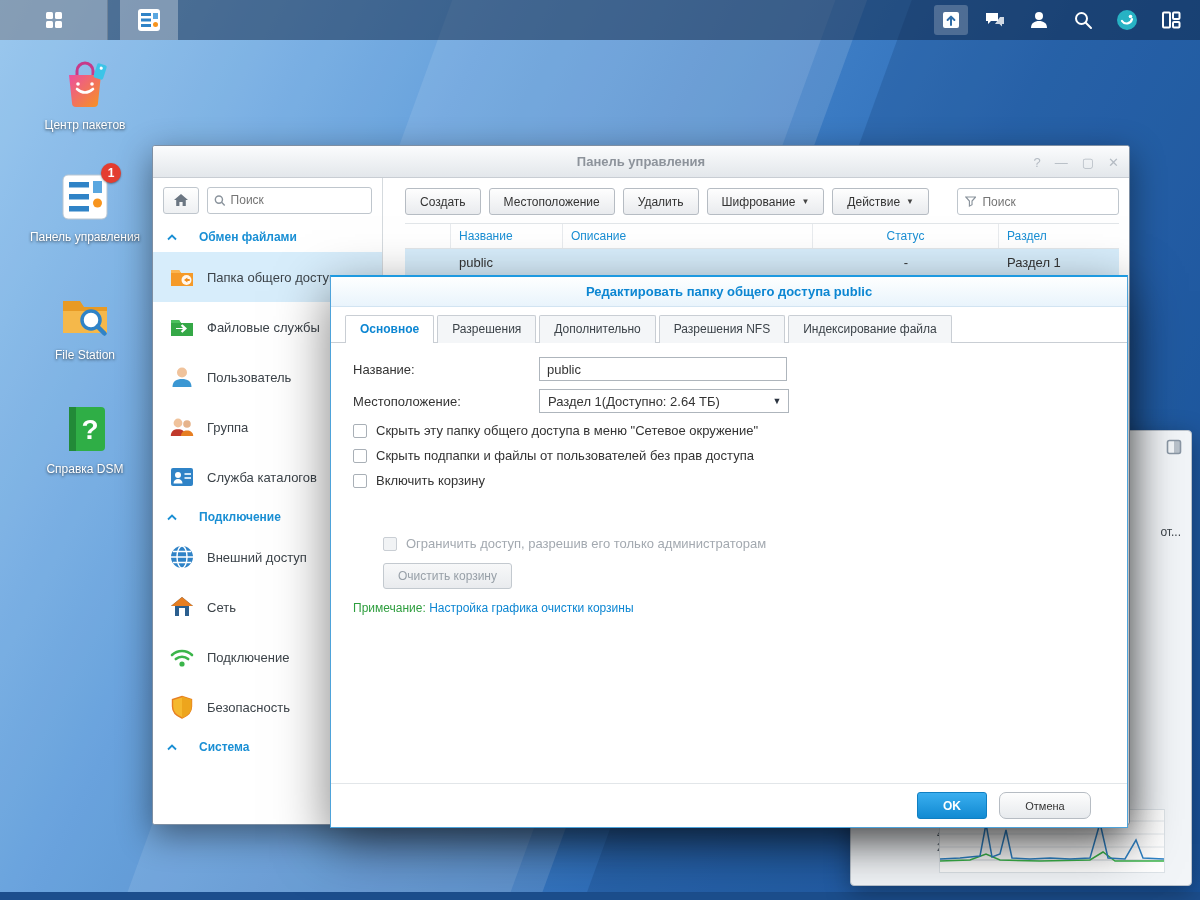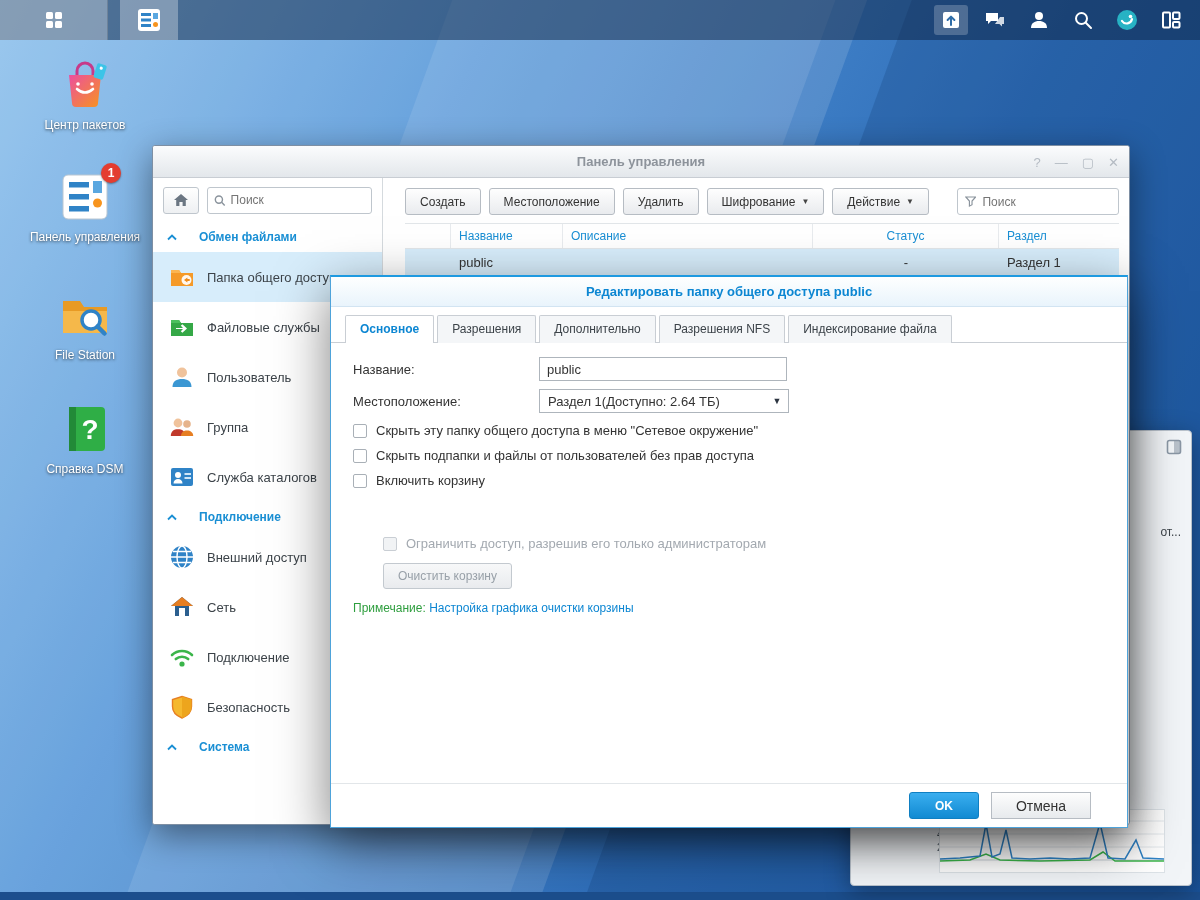--- a/index.html
+++ b/index.html
@@ -83,21 +83,21 @@
   .chk{display:flex;align-items:center;gap:9px;margin:10px 0;font-size:13px;cursor:pointer;}
   .box{width:14px;height:14px;border:1px solid #a9b0b7;border-radius:2px;background:#fff;flex:0 0 14px;}
   .chk.nested{margin-left:30px;color:#a3a9b0;cursor:default;margin-top:48px;}
   .chk.nested .box{background:#f1f3f5;border-color:#c9ced4;}
   .dis-btn{margin:2px 0 8px 30px;height:26px;padding:0 14px;background:linear-gradient(#f7f8f9,#e9ebee);border:1px solid #c3c9cf;border-radius:3px;color:#98a0a8;font-size:12px;cursor:default;}
   .note{margin-top:4px;font-size:12px;}
   .note .nlab{color:#2e9e3e;}
   .note .nlink{color:#0c86d2;cursor:pointer;}
   .dlg-footer{position:absolute;left:0;right:0;bottom:0;height:44px;border-top:1px solid #e2e6e9;display:flex;align-items:center;justify-content:flex-end;gap:12px;padding:0 36px;background:#fff;}
   .ok-btn{width:70px;height:27px;background:linear-gradient(#3aaeef,#118ad2);border:1px solid #0f7fc2;border-radius:3px;color:#fff;font-weight:bold;font-size:12px;cursor:pointer;}
-  .cancel-btn{width:100px;height:27px;background:linear-gradient(#fdfdfd,#e7eaed);border:1px solid #b6bcc3;border-radius:0;color:#333;font-size:14px;cursor:pointer;}
+  .cancel-btn{width:92px;height:27px;background:linear-gradient(#fdfdfd,#e7eaed);border:1px solid #b6bcc3;border-radius:7px;color:#333;font-size:11px;cursor:pointer;}
 </style>
 </head>
 <body>
 
 <div class="screen">
 
   <div class="wallpaper">
     <div class="wp-stripe1"></div>
     <div class="wp-stripe2"></div>
     <div class="wp-stripe3"></div>

